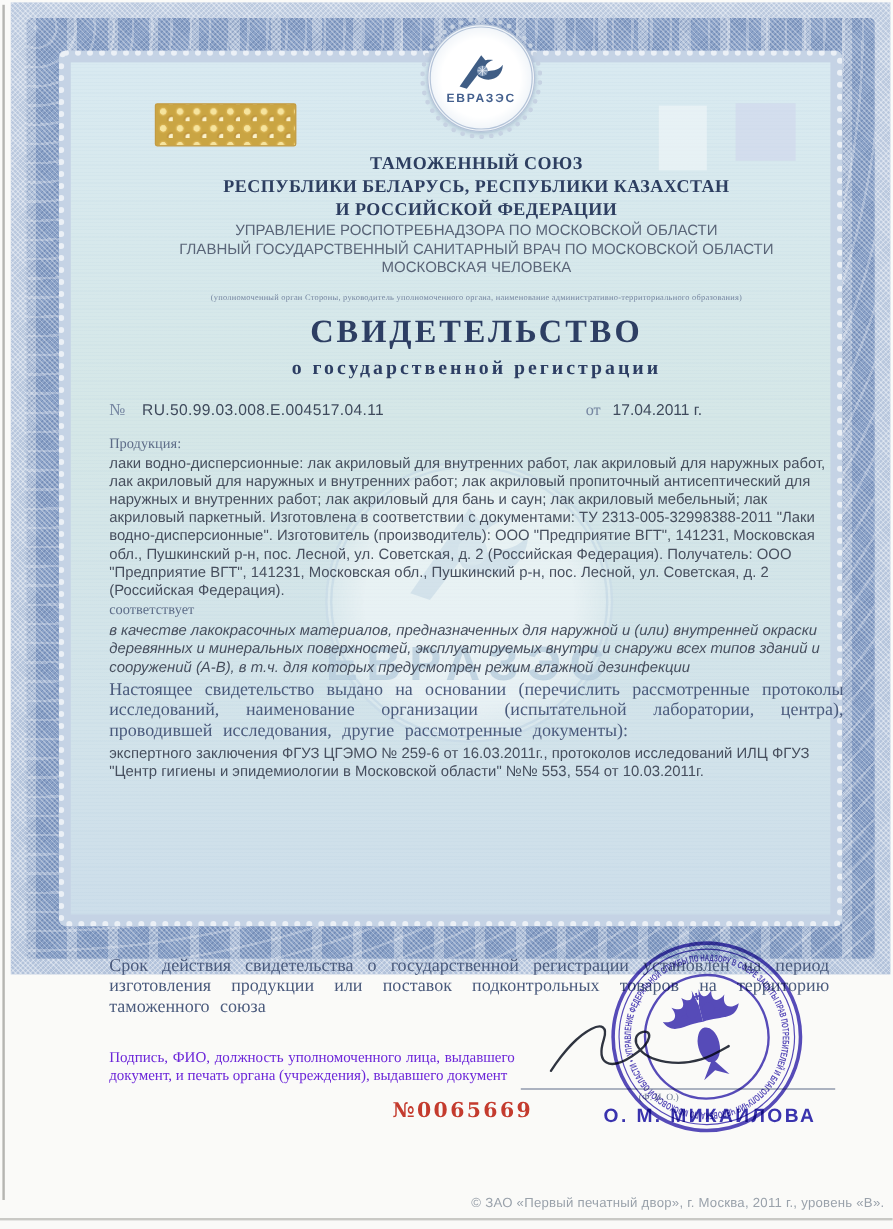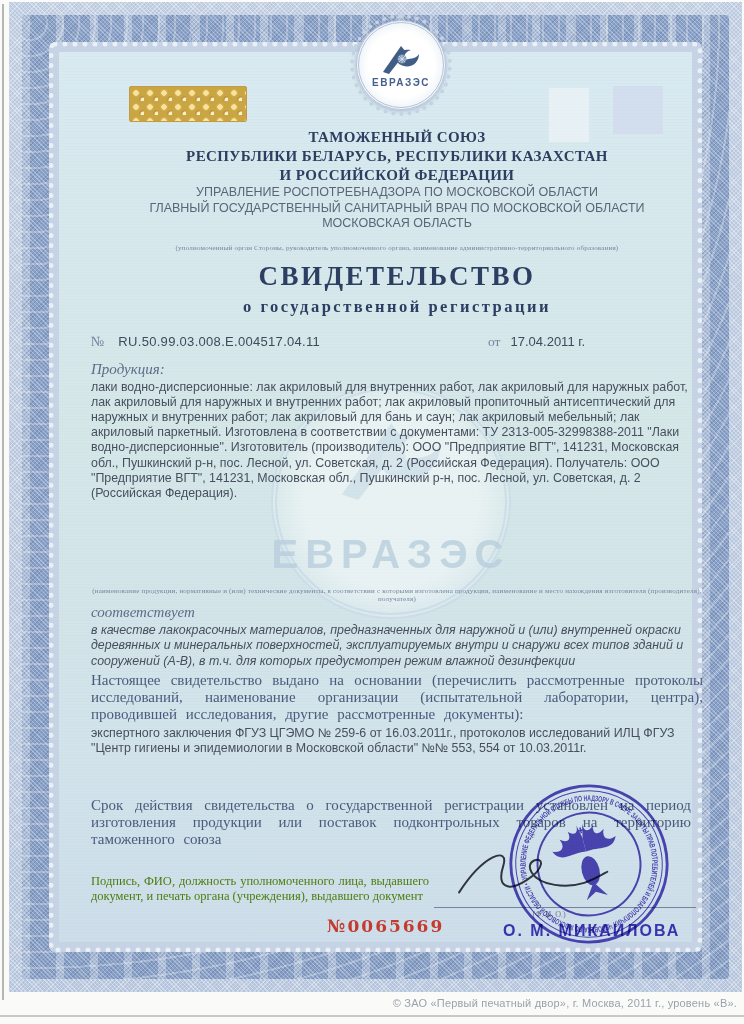--- a/index.html
+++ b/index.html
@@ -5,21 +5,21 @@
   html,body { margin:0; padding:0; }
   body {
     width:744px; height:1024px; position:relative; overflow:hidden;
     background:#fafaf8;
     font-family:"Liberation Sans", sans-serif;
   }
   .page-edge-left { position:absolute; left:2px; top:4px; bottom:24px; width:2px; background:#b5b5b1; }
   .page-edge-bottom { position:absolute; left:0; top:1015px; width:744px; height:2px; background:#c9c9c5; }
 
   
-  .cert { position:absolute; left:9px; top:2px; width:733px; height:990px; }
+  .cert { position:absolute; left:9px; top:2px; width:733px; height:810px; }
 
   .band-outer { position:absolute; inset:0;
     background:
       repeating-linear-gradient(45deg, rgba(255,255,255,.35) 0 1px, rgba(0,0,0,0) 1px 3px),
       repeating-linear-gradient(-45deg, rgba(255,255,255,.3) 0 1px, rgba(0,0,0,0) 1px 3px),
       linear-gradient(#bccadf,#b3c3db);
   }
   .band-mid { position:absolute; inset:13px;
     background:
       repeating-radial-gradient(circle at 8px 8px, rgba(255,255,255,.25) 0 2px, rgba(0,0,0,0) 2px 16px),
@@ -89,38 +89,38 @@
   .doc-subtitle { margin-top:5px; font-family:"Liberation Serif", serif; font-weight:bold; font-size:16.5px;
     letter-spacing:2.5px; color:#2d3e63; }
 
   .num-row { margin-top:17px; display:flex; align-items:baseline; }
   .pre { font-family:"Liberation Serif", serif; color:#7585a0; }
   .num-row .no-sign { font-size:14px; }
   .num-row .no-value { font-size:13px; color:#3f4a5c; margin-left:14px; letter-spacing:.3px; }
   .num-row .ot { font-size:13.5px; margin-left:auto; }
   .num-row .date { font-size:13px; color:#3f4a5c; margin-left:10px; margin-right:118px; }
 
-  .sec-label { font-family:"Liberation Serif", serif; font-size:15px; color:#5d6c88;font-style:italic; }
+  .sec-label { font-family:"Liberation Serif", serif; font-size:12px; color:#5d6c88; }
   .lbl-product { margin-top:11px; }
   .lbl-conform { margin-top:1px; }
 
   .typed { font-size:12.4px; line-height:15.2px; color:#474f5e; text-align:left; }
   .typed-product { margin-top:2px; }
   .typed-conform { margin-top:2px; }
   .typed-usage { margin-top:2px;font-style:italic; }
   .typed-docs { margin-top:3px; }
 
   .form-serif { font-family:"Liberation Serif", serif; font-size:15px; line-height:17px; color:#4a5a7c;
     text-align:justify; word-spacing:5px; }
   .p-registered { margin-top:4px; }
   .p-basis { margin-top:3px; }
 
   .validity { position:absolute; left:82px; top:795px; width:600px; }
   .sig-caption { position:absolute; left:82px; top:872px; width:338px;
-    font-family:"Liberation Serif", serif; font-size:12.5px; line-height:14.5px; color:#4d7c0f; text-align:justify; }
+    font-family:"Liberation Serif", serif; font-size:12.5px; line-height:14.5px; color:#6d28d9; text-align:justify; }
   .form-number { position:absolute; left:318px; top:914px; font-family:"DejaVu Serif", serif; font-weight:bold;
     font-size:17px; letter-spacing:2px; color:#c43b2e;text-align:center; }
   .sig-line { position:absolute; left:425px; top:905px; width:262px; height:1px; background:#77839c; }
   .fio-caption { position:absolute; left:455px; top:908px; width:170px; text-align:center;
     font-family:"Liberation Serif", serif; font-size:8px; color:#6b7890; }
   .signer-name { position:absolute; left:452px; top:920px; font-weight:bold; font-size:16px; letter-spacing:2px;
     color:#3a33ae;margin-left:42px; }
   .signature-svg { position:absolute; left:392px; top:836px; width:270px; height:75px; }
 
   .stamp { position:absolute; left:496px; top:778px; width:168px; height:168px;
@@ -164,39 +164,38 @@
     <div class="wm-label">ЕВРАЗЭС</div>
   </div>
 
   <div class="content">
     <div class="hdr center">
       <div class="h-bold">ТАМОЖЕННЫЙ СОЮЗ</div>
       <div class="h-bold">РЕСПУБЛИКИ БЕЛАРУСЬ, РЕСПУБЛИКИ КАЗАХСТАН</div>
       <div class="h-bold">И РОССИЙСКОЙ ФЕДЕРАЦИИ</div>
       <div class="h-sans">УПРАВЛЕНИЕ РОСПОТРЕБНАДЗОРА ПО МОСКОВСКОЙ ОБЛАСТИ</div>
       <div class="h-sans">ГЛАВНЫЙ ГОСУДАРСТВЕННЫЙ САНИТАРНЫЙ ВРАЧ ПО МОСКОВСКОЙ ОБЛАСТИ</div>
-      <div class="h-sans">МОСКОВСКАЯ ОБЛАСТЬ</div>
+      <div class="h-sans">МОСКОВСКАЯ ЧЕЛОВЕКА</div>
     </div>
 
     <div class="caption caption1 center">(уполномоченный орган Стороны, руководитель уполномоченного органа, наименование административно-территориального образования)</div>
 
     <div class="doc-title center">СВИДЕТЕЛЬСТВО</div>
     <div class="doc-subtitle center">о государственной регистрации</div>
 
     <div class="num-row">
       <span class="pre no-sign">№</span>
       <span class="no-value">RU.50.99.03.008.Е.004517.04.11</span>
       <span class="pre ot">от</span>
       <span class="date">17.04.2011 г.</span>
     </div>
 
     <div class="sec-label lbl-product">Продукция:</div>
     <div class="typed typed-product">лаки водно-дисперсионные: лак акриловый для внутренних работ, лак акриловый для наружных работ, лак акриловый для наружных и внутренних работ; лак акриловый пропиточный антисептический для наружных и внутренних работ; лак акриловый для бань и саун; лак акриловый мебельный; лак акриловый паркетный. Изготовлена в соответствии с документами: ТУ 2313-005-32998388-2011 "Лаки водно-дисперсионные". Изготовитель (производитель): ООО "Предприятие ВГТ", 141231, Московская обл., Пушкинский р-н, пос. Лесной, ул. Советская, д. 2 (Российская Федерация). Получатель: ООО "Предприятие ВГТ", 141231, Московская обл., Пушкинский р-н, пос. Лесной, ул. Советская, д. 2 (Российская Федерация).</div>
 
-    <div class="caption caption2 center">(наименование продукции, нормативные и (или) технические документы, в соответствии с которыми изготовлена продукция, наименование и место нахождения изготовителя (производителя), получателя)</div>
 
     <div class="sec-label lbl-conform">соответствует</div>
 
     <div class="typed typed-usage">в качестве лакокрасочных материалов, предназначенных для наружной и (или) внутренней окраски деревянных и минеральных поверхностей, эксплуатируемых внутри и снаружи всех типов зданий и сооружений (А-В), в т.ч. для которых предусмотрен режим влажной дезинфекции</div>
     <div class="form-serif p-basis">Настоящее свидетельство выдано на основании (перечислить рассмотренные протоколы исследований, наименование организации (испытательной лаборатории, центра), проводившей исследования, другие рассмотренные документы):</div>
     <div class="typed typed-docs">экспертного заключения ФГУЗ ЦГЭМО № 259-6 от 16.03.2011г., протоколов исследований ИЛЦ ФГУЗ "Центр гигиены и эпидемиологии в Московской области" №№ 553, 554 от 10.03.2011г.</div>
   </div>
 
   <div class="validity form-serif">Срок действия свидетельства о государственной регистрации установлен на период изготовления продукции или поставок подконтрольных товаров на территорию таможенного союза</div>
   <div class="sig-caption">Подпись, ФИО, должность уполномоченного лица, выдавшего документ, и печать органа (учреждения), выдавшего документ</div>

